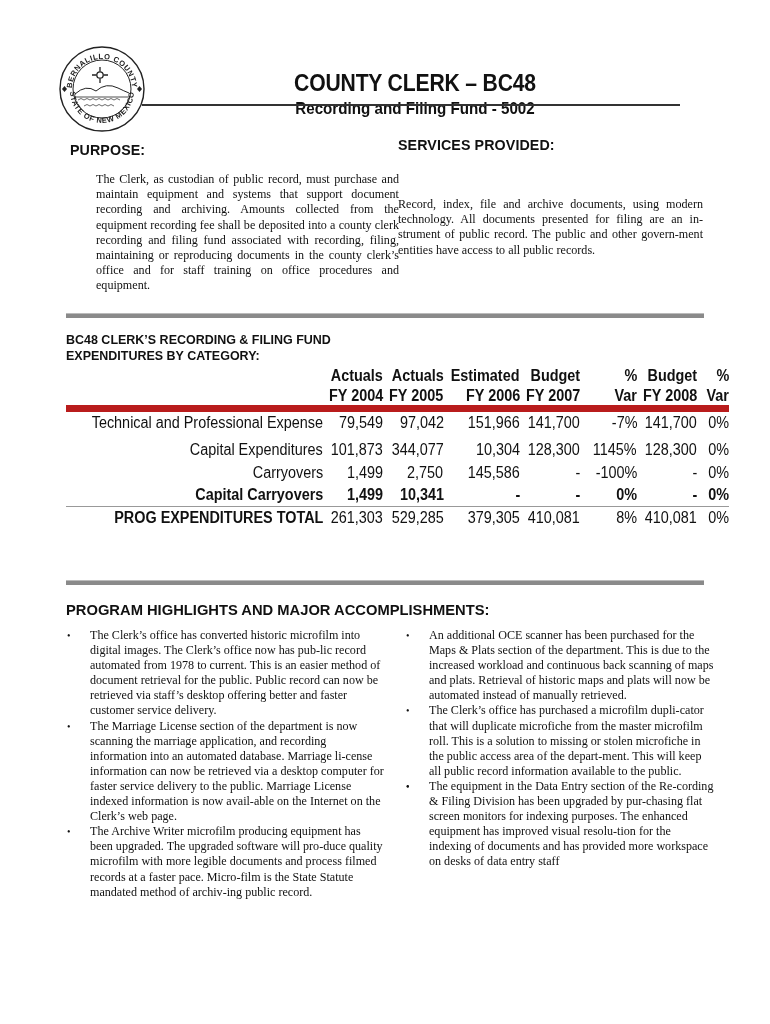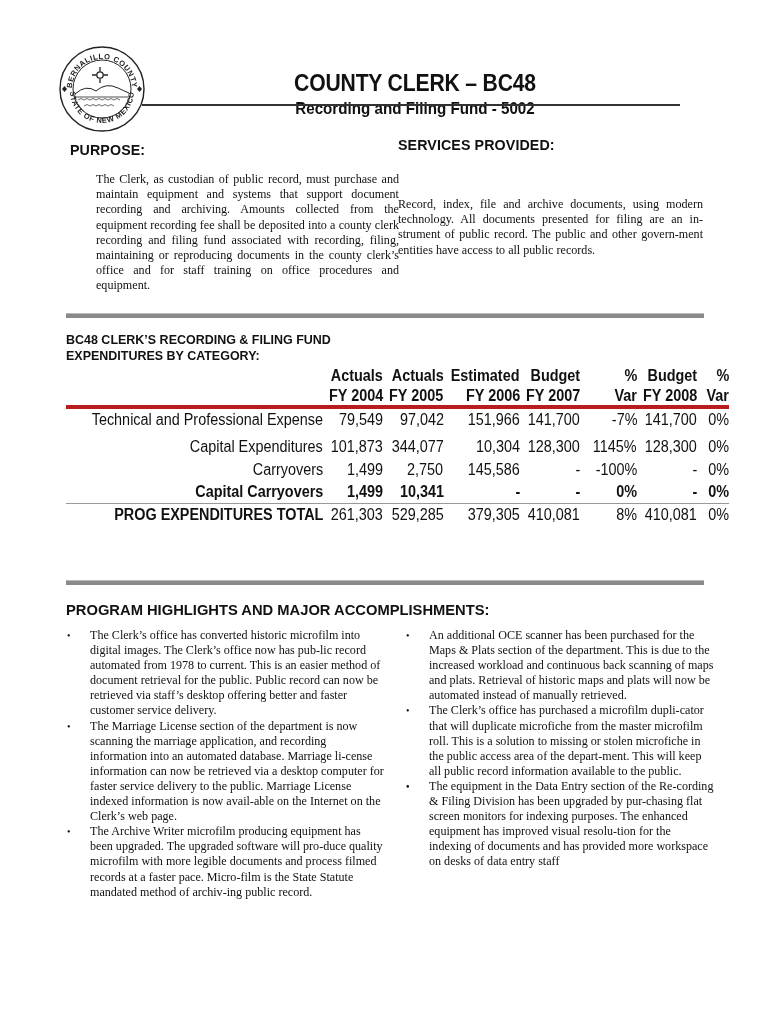--- a/index.html
+++ b/index.html
@@ -23,21 +23,21 @@
 
   .grey-bar { position: absolute; left: 66px; width: 638px; height: 4px; background: #8a8a8a; border-top: 1px solid #bbb; }
   #bar1 { top: 313px; }
   #bar2 { top: 580px; }
 
   #table-heading { position: absolute; left: 66px; top: 332px; font-size: 13px; font-weight: bold; line-height: 16px; transform: scaleX(0.96); transform-origin: left; }
 
   #exp-table { position: absolute; left: 66px; top: 366px; border-collapse: collapse; font-size: 16px; }
   #exp-table td, #exp-table th { padding: 0; white-space: nowrap; }
   #exp-table thead th { font-weight: bold; text-align: right; height: 20px; transform-origin: right; }
-  #exp-table thead tr.hdr2 th { border-bottom: 4px solid #b91c1c; height: 19px; }
+  #exp-table thead tr.hdr2 th { border-bottom: 7px solid #b91c1c; height: 19px; }
   #exp-table tbody td { text-align: right; height: 22px; }
   #exp-table tbody td.cat { padding-right: 0; }
   #exp-table tbody tr.row-capital td { height: 25px; padding-top: 3px; }
   #exp-table tbody tr.row-cc td.ul { border-bottom: 1px solid #999; font-weight: bold; }
   #exp-table tbody tr.row-total td { font-weight: normal; }
   #exp-table tbody tr.row-total td.cat { font-weight: bold; }
   .cond { display: inline-block; transform: scaleX(0.9); transform-origin: right; }
 
   #highlights-heading { position: absolute; left: 66px; top: 601px; font-size: 15.5px; font-weight: bold; transform: scaleX(0.95); transform-origin: left; }
 

